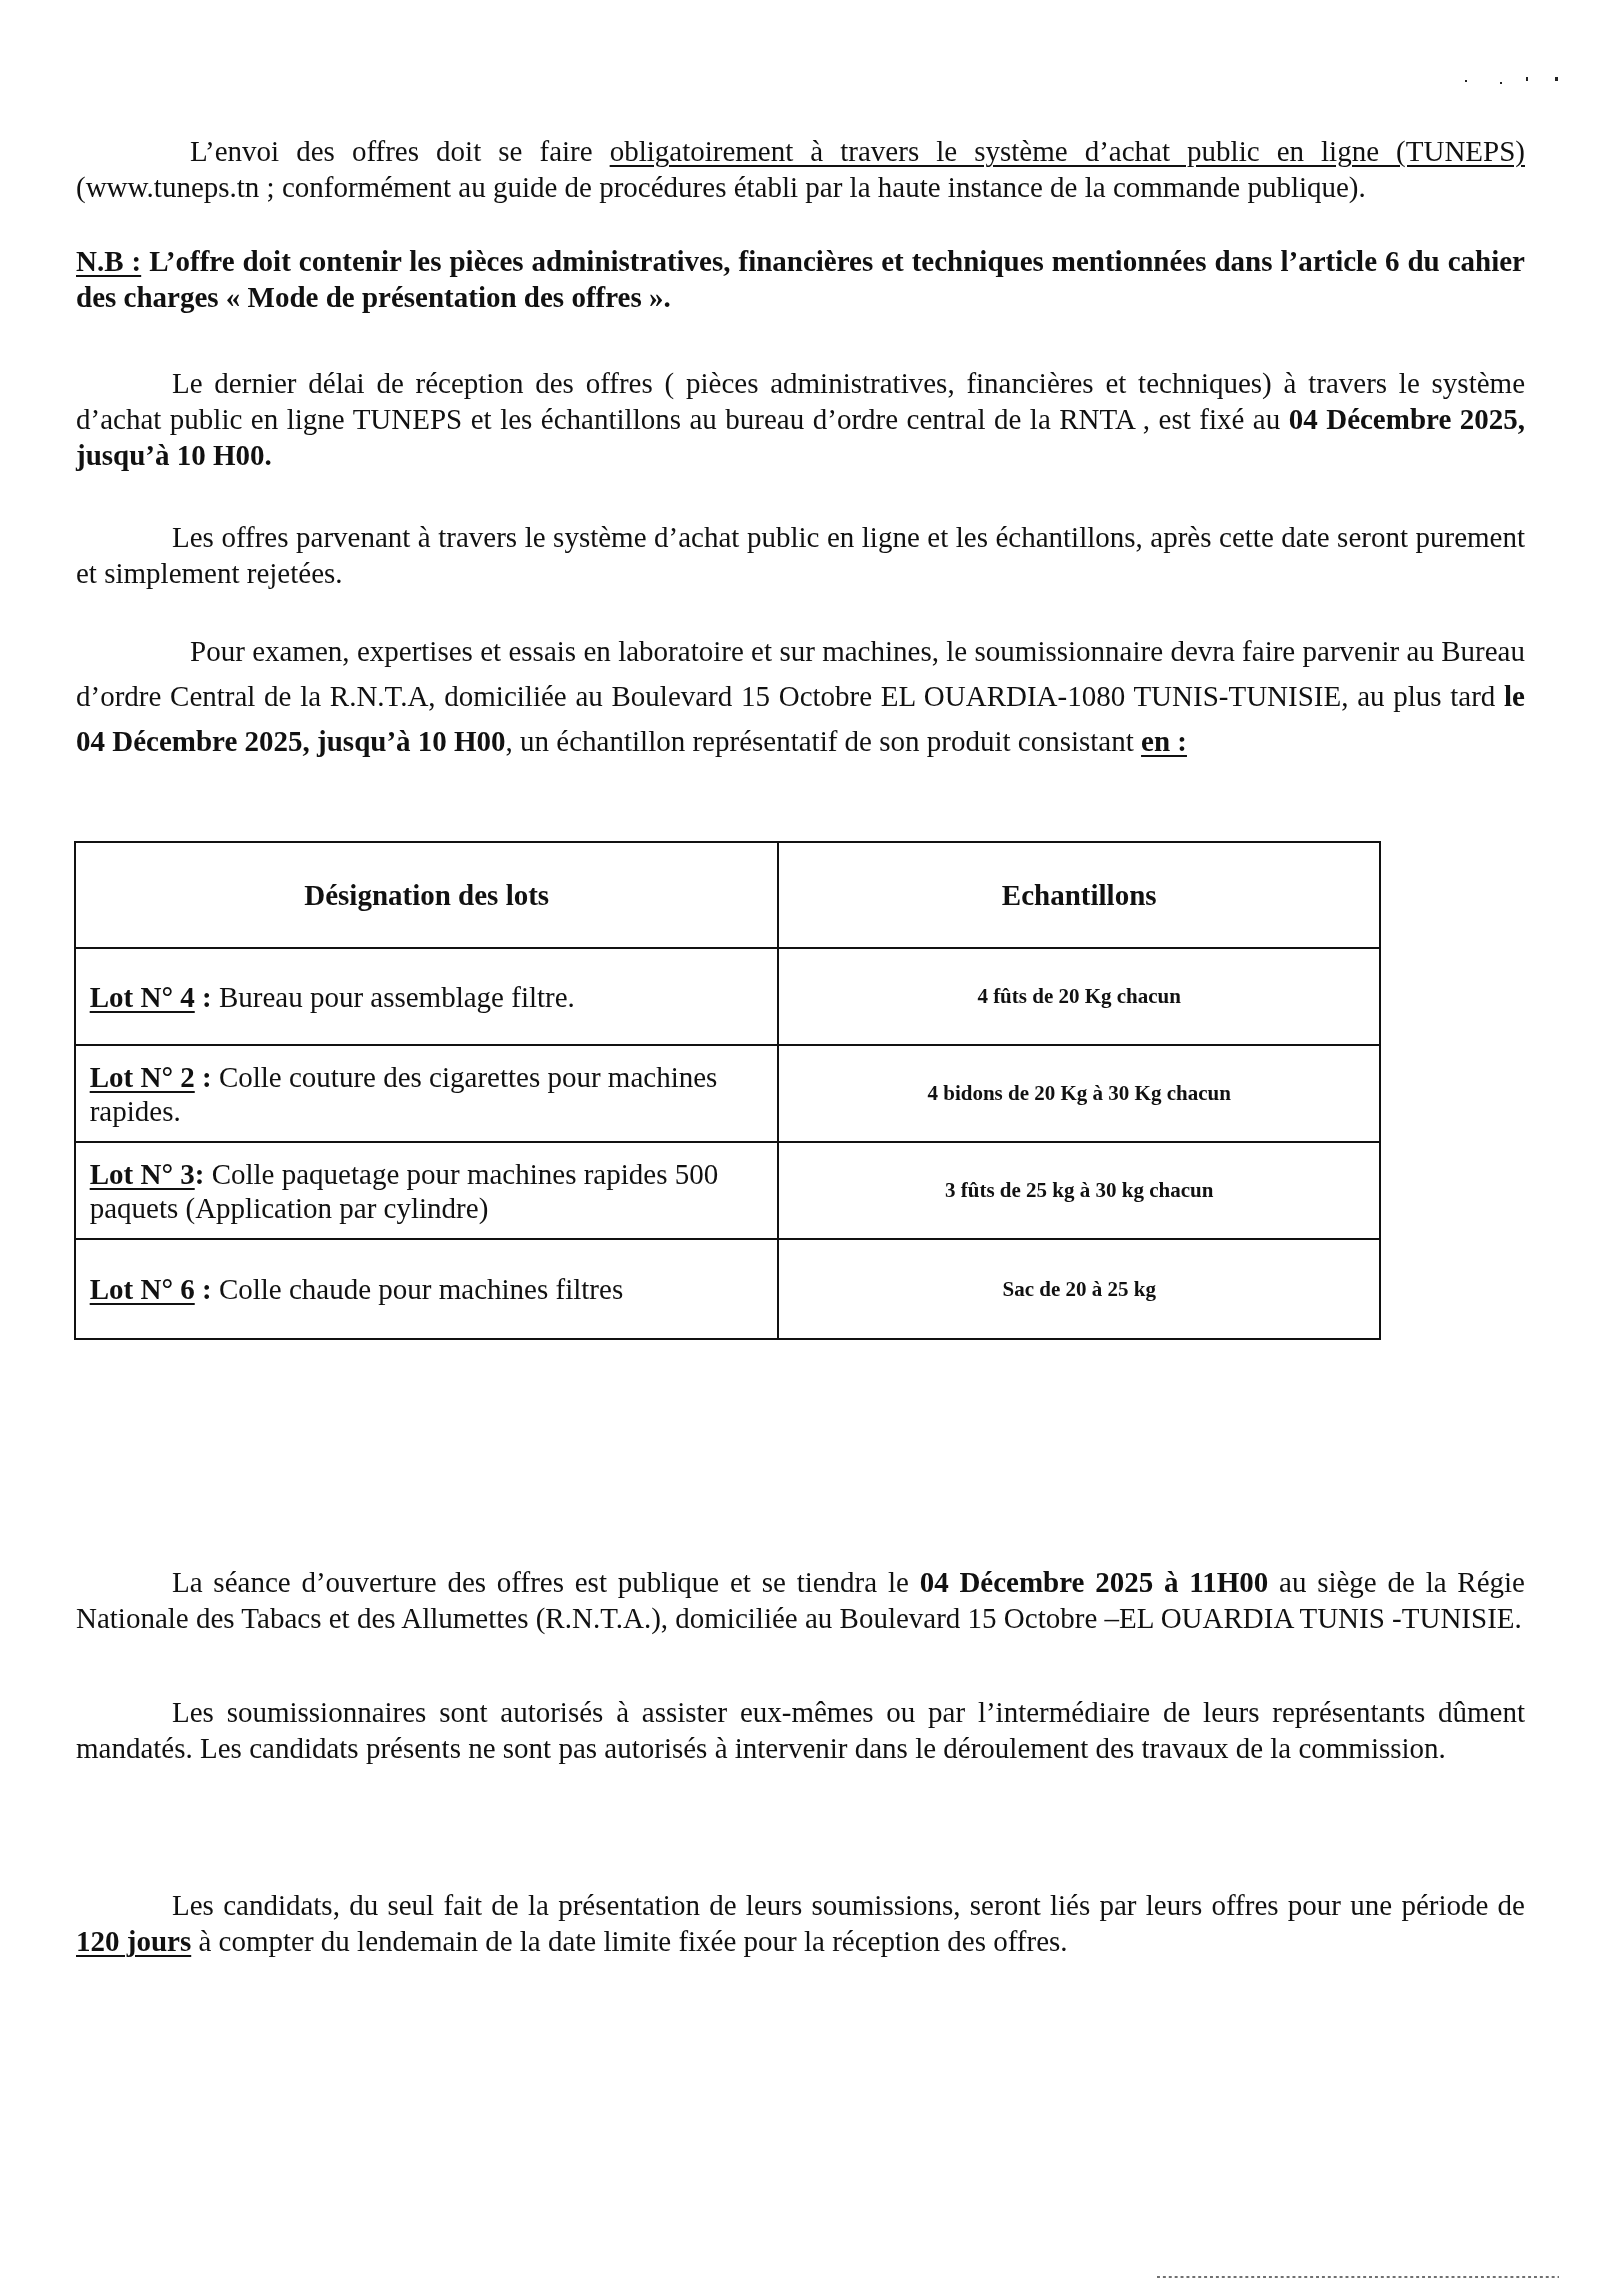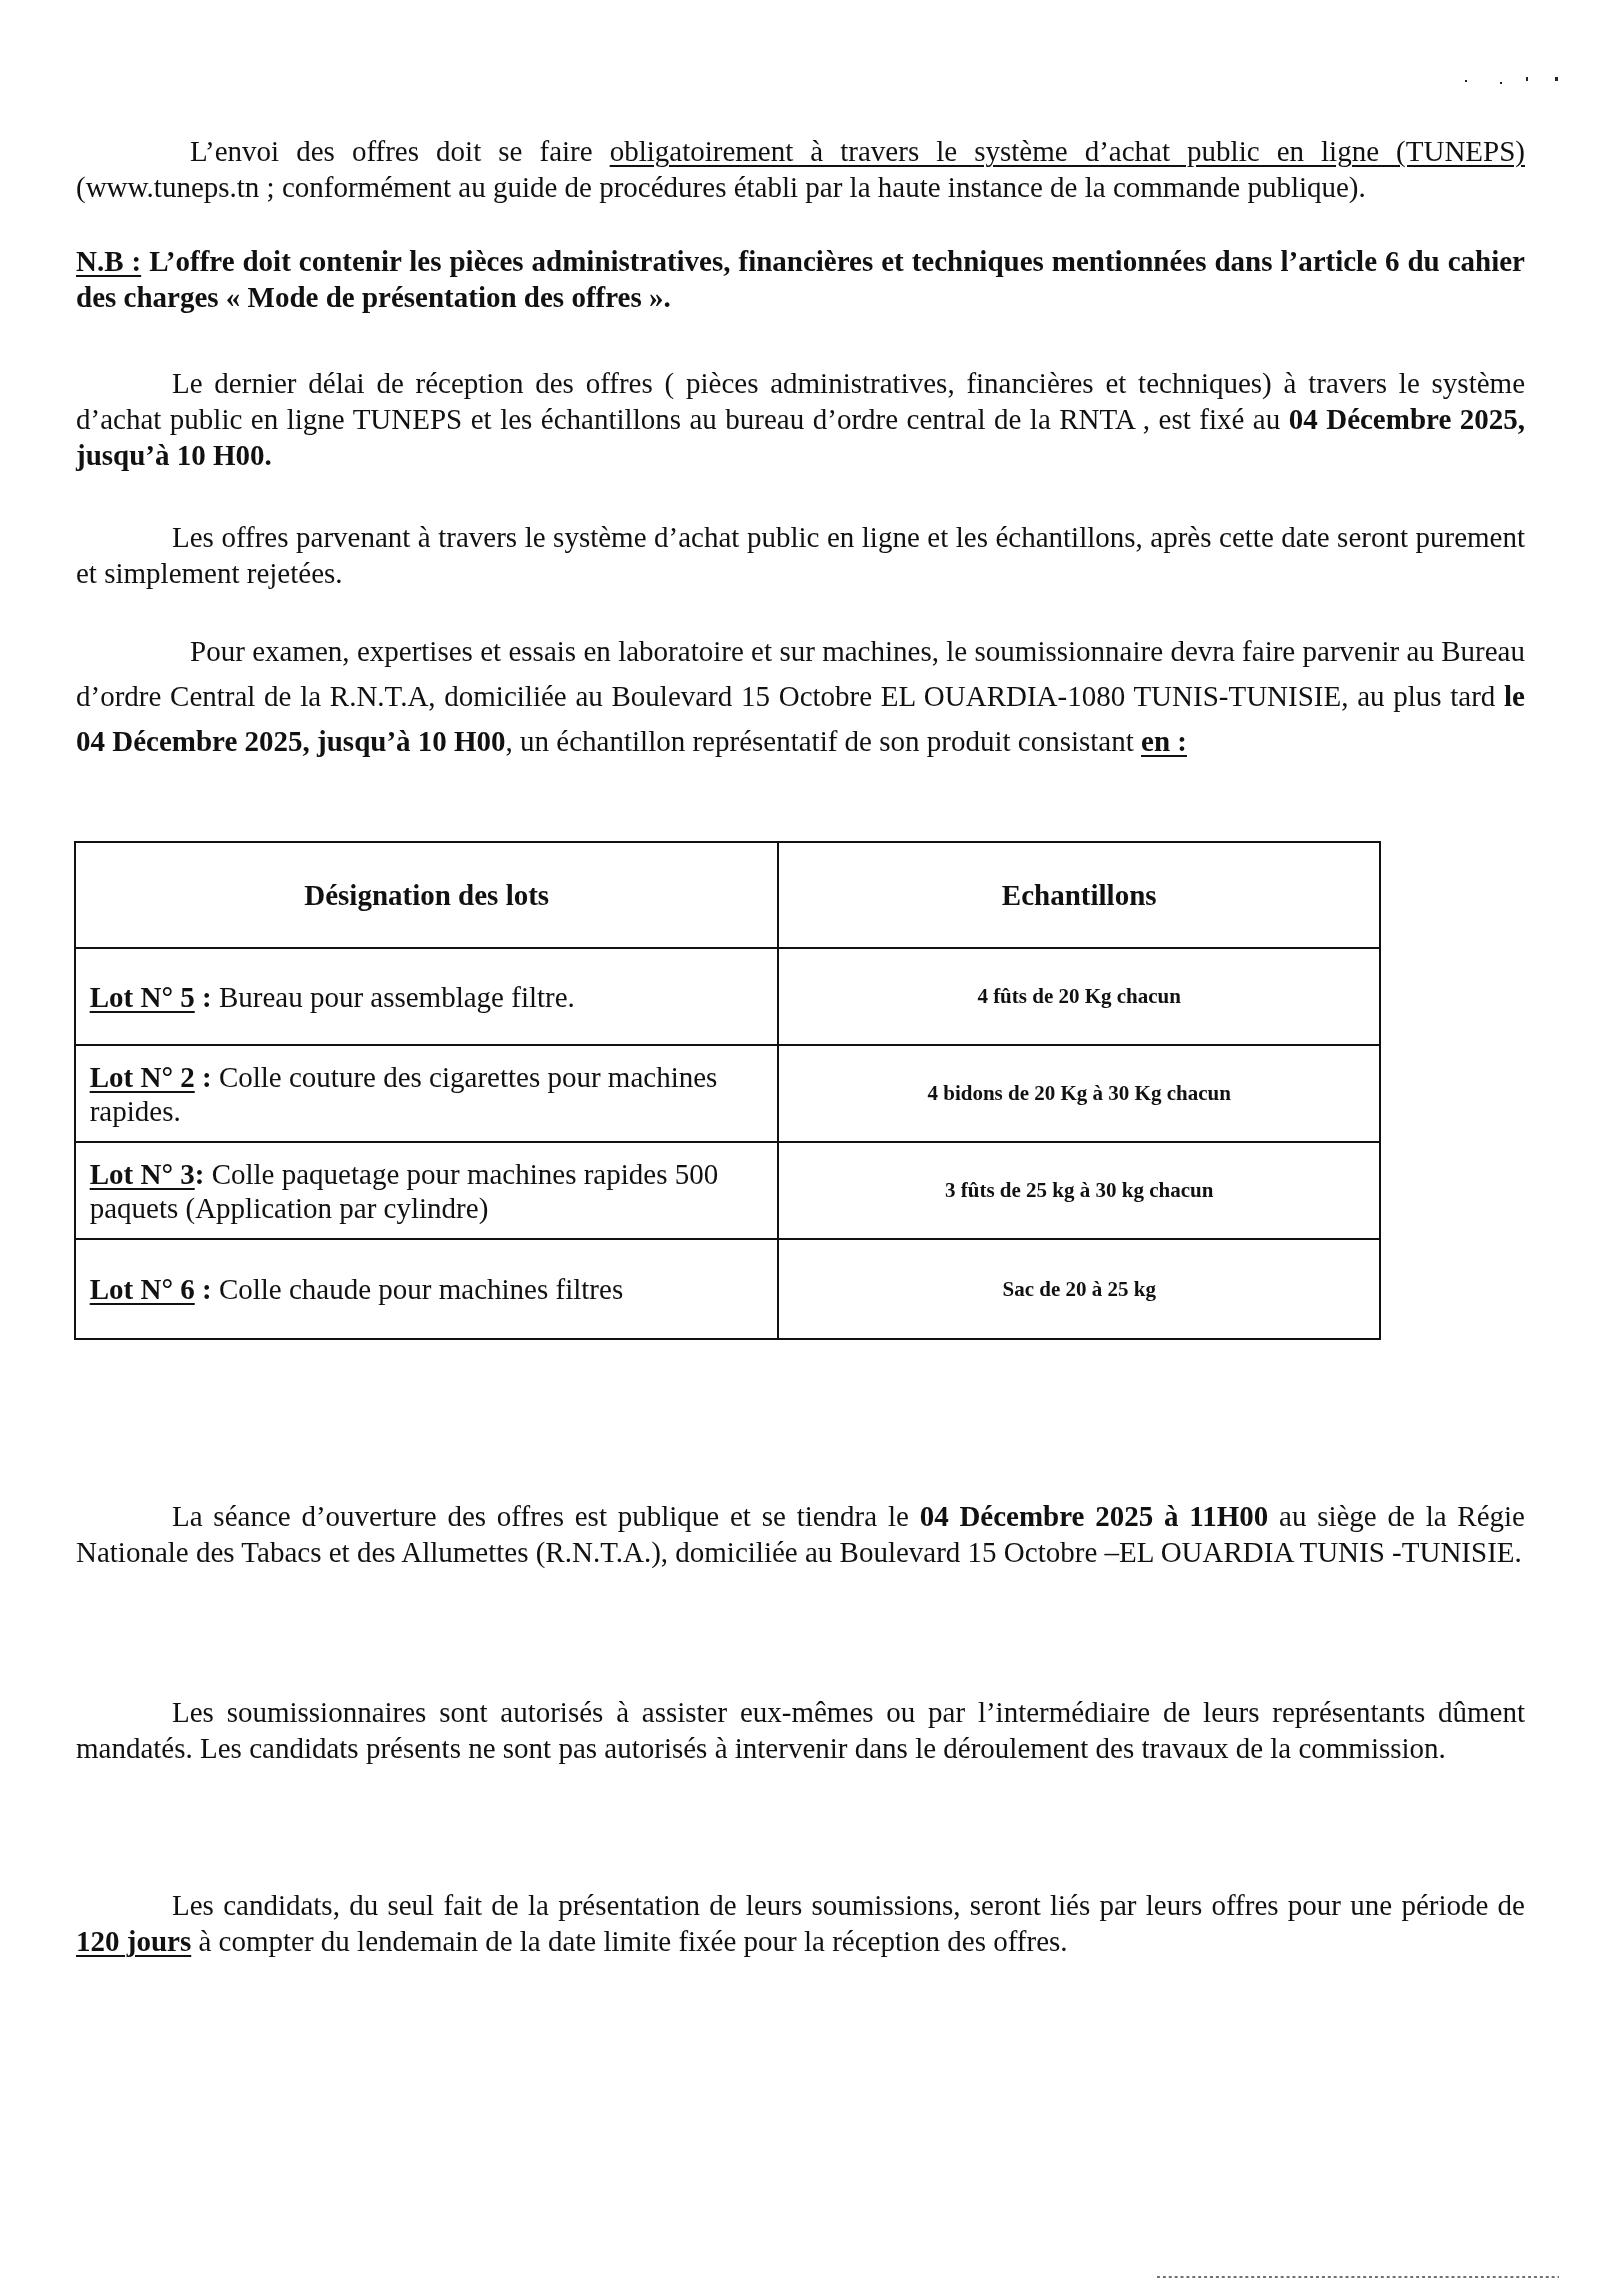--- a/index.html
+++ b/index.html
@@ -62,39 +62,39 @@
 
   <p class="p indent2" style="top:629px;line-height:45px;"><span>Pour examen, expertises et essais en laboratoire et sur machines, le soumissionnaire devra faire parvenir au Bureau d’ordre Central de la R.N.T.A, domiciliée au Boulevard 15 Octobre EL OUARDIA-1080 TUNIS-TUNISIE, au plus tard </span><b>le 04 Décembre 2025, jusqu’à 10 H00</b><span>, un échantillon représentatif de son produit consistant </span><b class="u">en :</b></p>
 
   <table class="lots">
     <tbody>
         <tr>
       <th>Désignation des lots</th>
       <th>Echantillons</th>
     </tr>
     <tr class="r1">
-      <td class="des"><b class="lot-label">Lot N° 5</b><b> : </b><span>Bureau pour assemblage filtre.</span></td>
+      <td class="des"><b class="lot-label">Lot N° 4</b><b> : </b><span>Bureau pour assemblage filtre.</span></td>
       <td class="ech">4 fûts de 20 Kg chacun</td>
     </tr>
     <tr class="r2">
       <td class="des"><b class="lot-label">Lot N° 2</b><b> : </b><span>Colle couture des cigarettes pour machines rapides.</span></td>
       <td class="ech">4 bidons de 20 Kg à 30 Kg chacun</td>
     </tr>
     <tr class="r3">
       <td class="des"><b class="lot-label">Lot N° 3</b><b>: </b><span>Colle paquetage pour machines rapides 500 paquets (Application par cylindre)</span></td>
       <td class="ech">3 fûts de 25 kg à 30 kg chacun</td>
     </tr>
     <tr class="r6">
       <td class="des"><b class="lot-label">Lot N° 6</b><b> : </b><span>Colle chaude pour machines filtres</span></td>
       <td class="ech">Sac de 20 à 25 kg</td>
     </tr>
   </tbody>
     </table>
 
-  <p class="p indent" style="top:1498px;"><span>La séance d’ouverture des offres est publique et se tiendra le </span><b>04 Décembre 2025 à 11H00</b><span> au siège de la Régie Nationale des Tabacs et des Allumettes (R.N.T.A.), domiciliée au Boulevard 15 Octobre –EL OUARDIA TUNIS -TUNISIE.</span></p>
+  <p class="p indent" style="top:1564px;"><span>La séance d’ouverture des offres est publique et se tiendra le </span><b>04 Décembre 2025 à 11H00</b><span> au siège de la Régie Nationale des Tabacs et des Allumettes (R.N.T.A.), domiciliée au Boulevard 15 Octobre –EL OUARDIA TUNIS -TUNISIE.</span></p>
 
   <p class="p indent" style="top:1694px;">Les soumissionnaires sont autorisés à assister eux-mêmes ou par l’intermédiaire de leurs représentants dûment mandatés. Les candidats présents ne sont pas autorisés à intervenir dans le déroulement des travaux de la commission.</p>
 
   <p class="p indent" style="top:1887px;"><span>Les candidats, du seul fait de la présentation de leurs soumissions, seront liés par leurs offres pour une période de </span><b class="u">120 jours</b><span> à compter du lendemain de la date limite fixée pour la réception des offres.</span></p>
 
   <div class="footer-dots"></div>
 </div>
 
 
 </body></html>

